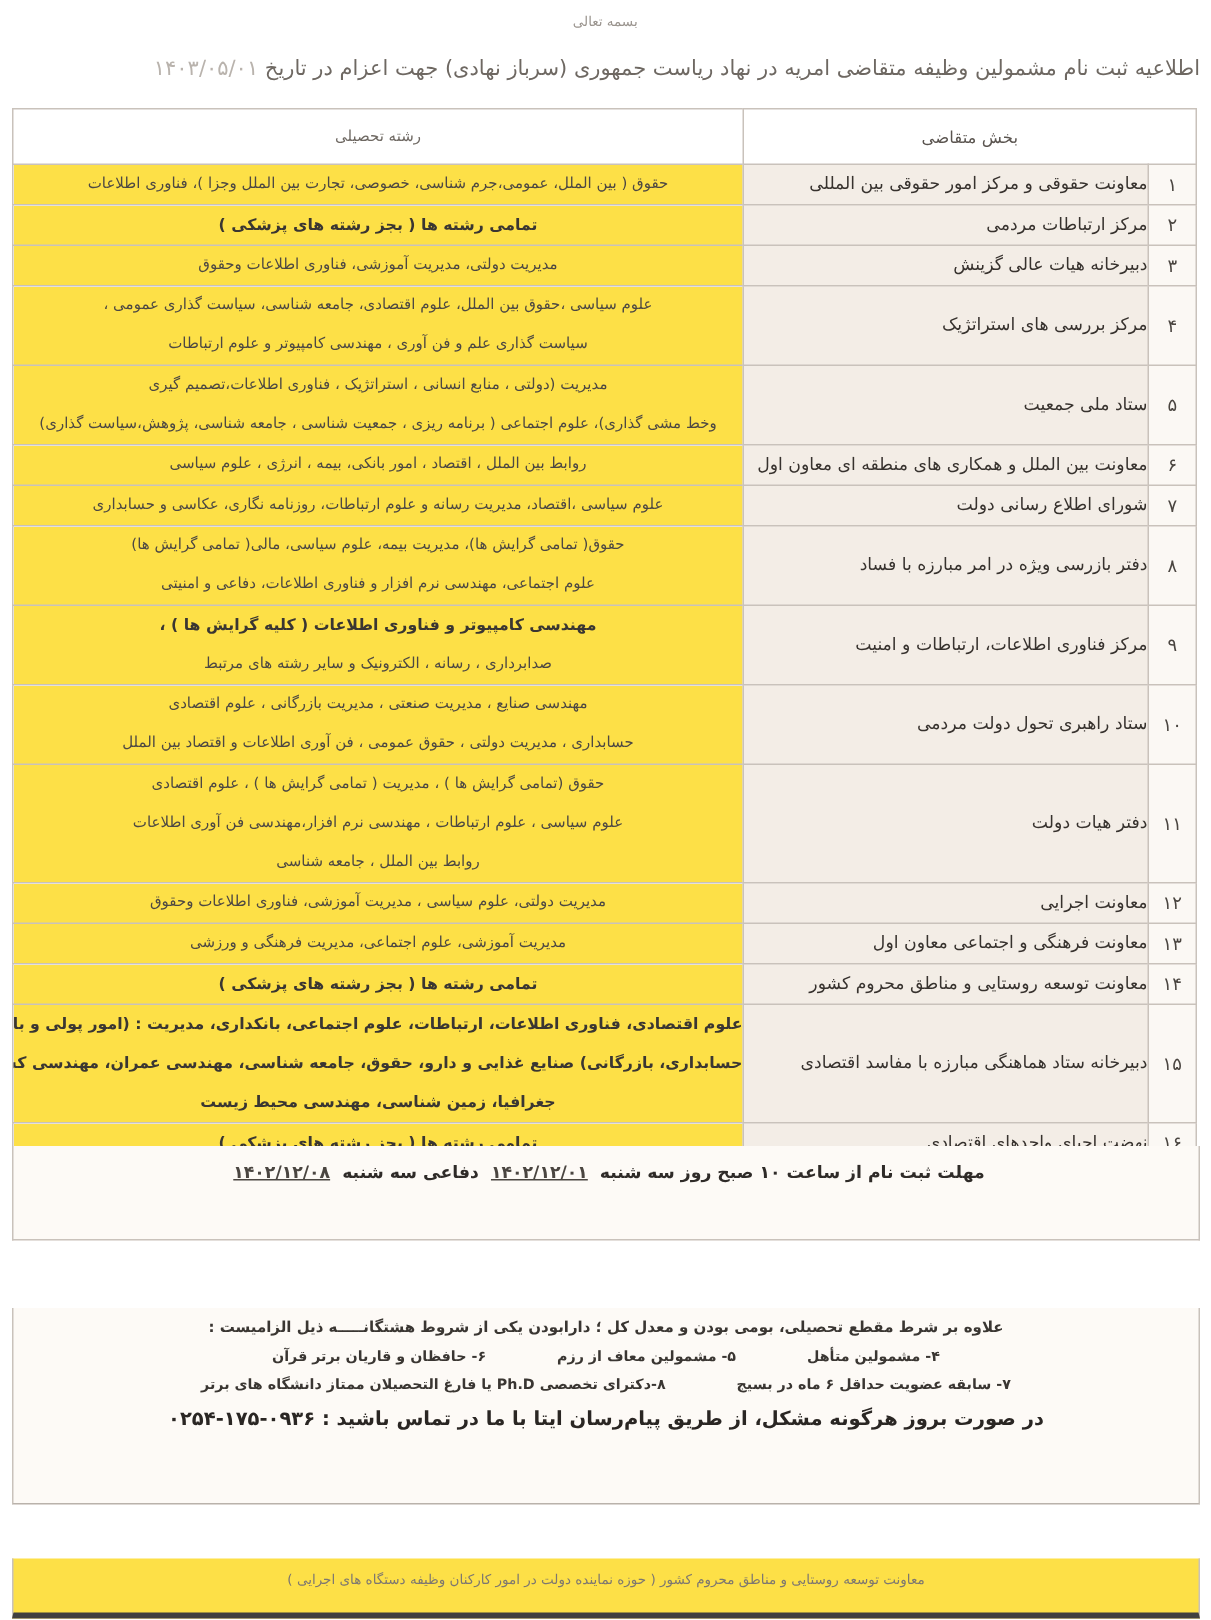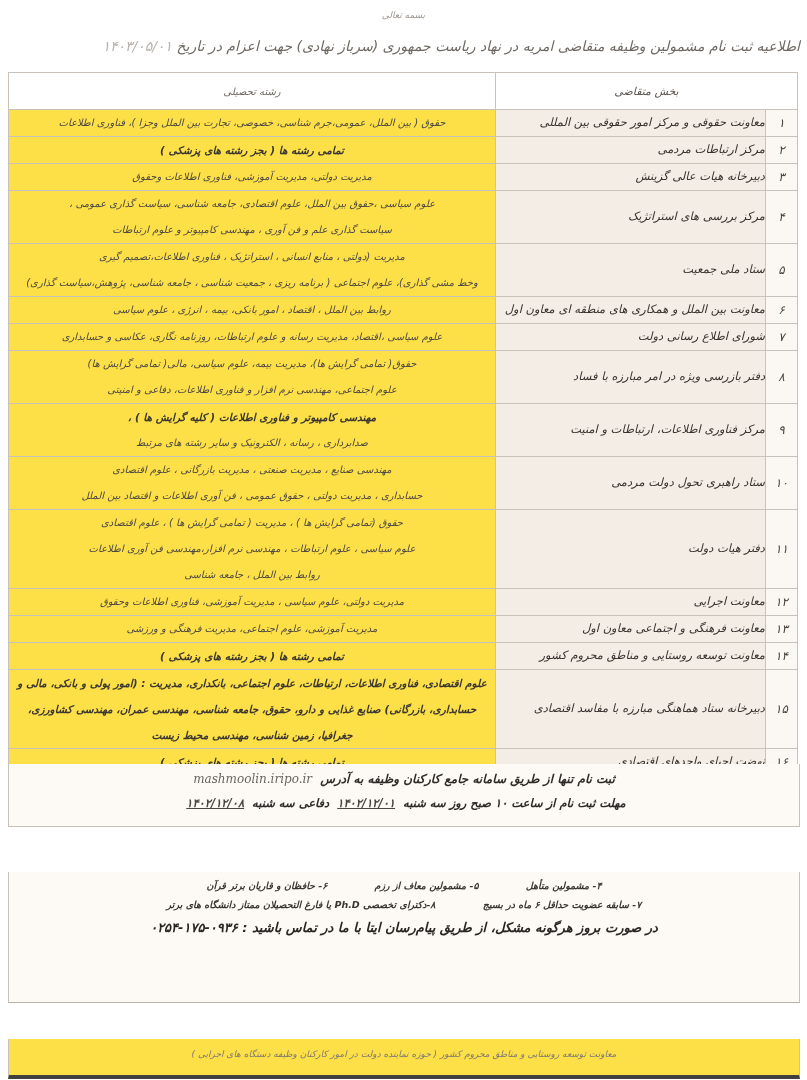--- a/index.html
+++ b/index.html
@@ -15,21 +15,20 @@
     font-family: "DejaVu Sans", sans-serif;
     color: #3a3632;
   }
   .page {
     position: absolute;
     left: 0;
     top: 0;
     width: 807px;
     height: 1080px;
     background: #ffffff;
-    font-style: italic;
   }
   .top-caption {
     position: absolute;
     top: 10px;
     left: 0;
     width: 807px;
     text-align: center;
     font-size: 9px;
     color: #9a948e;
     direction: rtl;
@@ -345,34 +344,31 @@
           <td class="num-cell">۱۶</td>
           <td class="section-cell">نهضت احیای واحدهای اقتصادی</td>
           <td class="field-cell">
             <span class="ln strong">تمامی رشته ها ( بجز رشته های پزشکی )</span>
           </td>
         </tr>
       </tbody>
   </table>
 
   <div class="footer-box fb-reg">
-    <div class="line1">
-      <span>ثبت نام تنها از طریق سامانه جامع کارکنان وظیفه به آدرس</span>
-      <span class="url">mashmoolin.iripo.ir</span>
-    </div>
     <div class="line2">
       <span>مهلت ثبت نام از ساعت ۱۰ صبح روز سه شنبه</span>
       <span class="date-u">۱۴۰۲/۱۲/۰۱</span>
       <span>دفاعی سه شنبه</span>
       <span class="date-u">۱۴۰۲/۱۲/۰۸</span>
     </div>
   </div>
 
 
   <div class="footer-box fb-cond">
+    <div class="intro">علاوه بر شرط مقطع تحصیلی، بومی بودن و معدل کل ؛ دارابودن یکی از شروط هشتگانـــــه ذیل الزامیست :</div>
     <div class="cond-row">
       <span>۴- مشمولین متأهل</span>
       <span>۵- مشمولین معاف از رزم</span>
       <span>۶- حافظان و قاریان برتر قرآن</span>
     </div>
     <div class="cond-row">
       <span>۷- سابقه عضویت حداقل ۶ ماه در بسیج</span>
       <span>۸-دکترای تخصصی Ph.D یا فارغ التحصیلان ممتاز دانشگاه های برتر</span>
     </div>
     <div class="contact">در صورت بروز هرگونه مشکل، از طریق پیام‌رسان ایتا با ما در تماس باشید : ۰۹۳۶-۱۷۵-۰۲۵۴</div>

